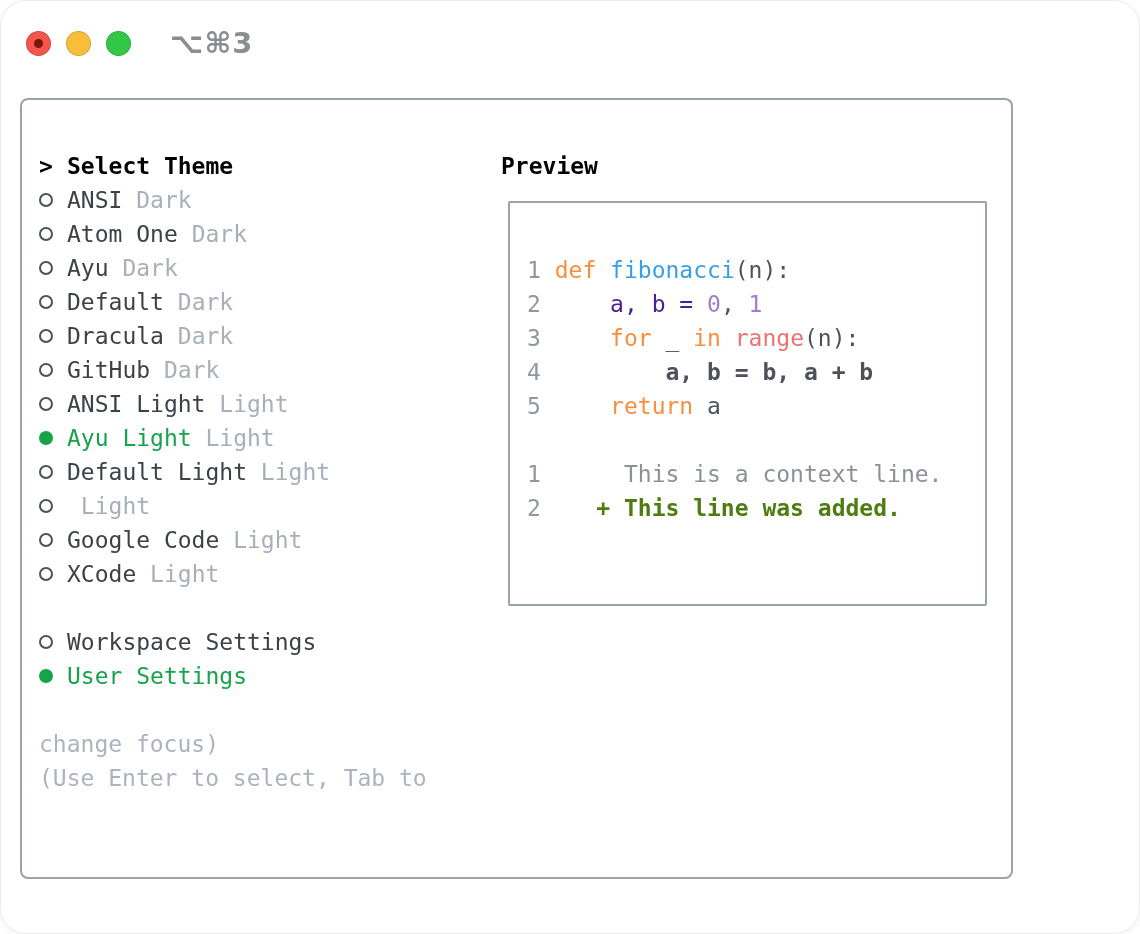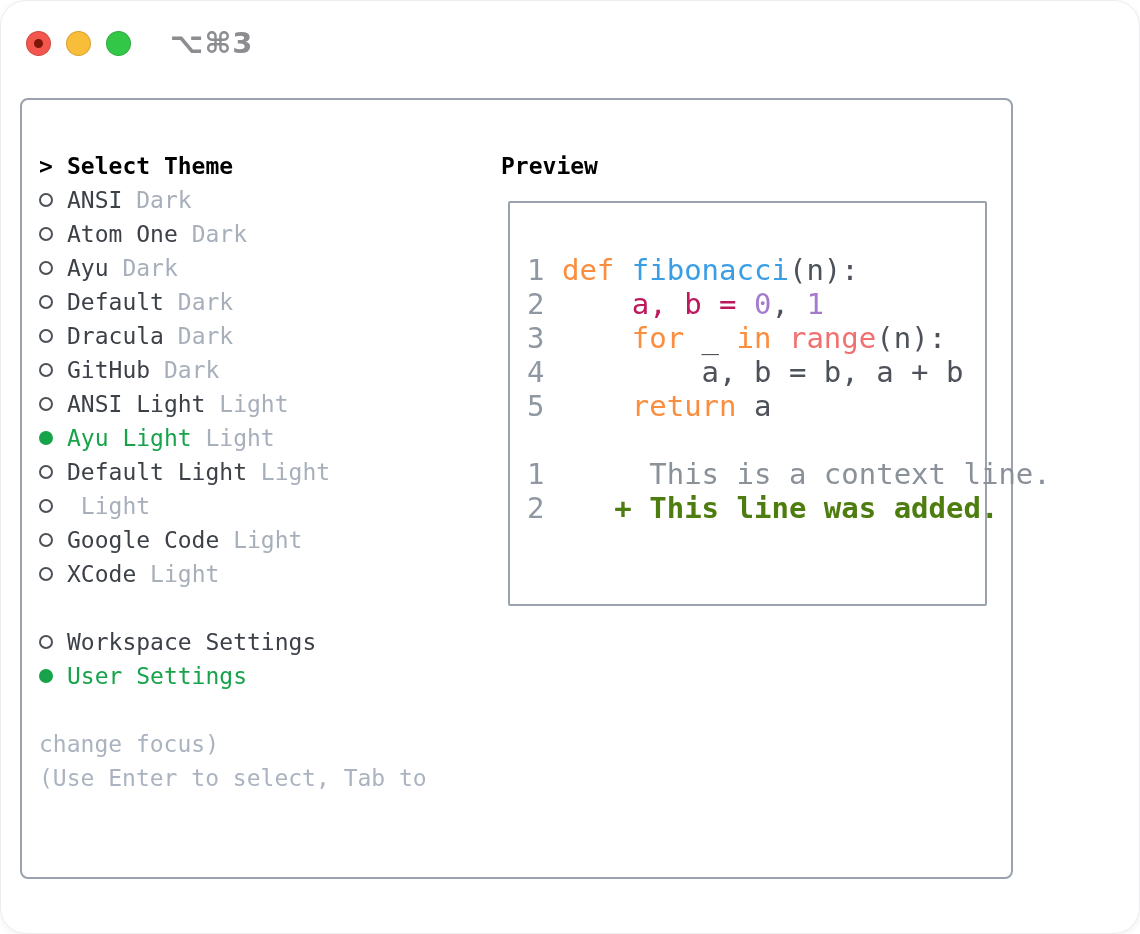--- a/index.html
+++ b/index.html
@@ -38,21 +38,21 @@
   .row.selected .item-name{color:var(--accent-green)}
   .item-variant{color:var(--variant-fg);margin-left:13.85px}
   .blank-row{height:34px}
   .hint{color:var(--hint-fg);font-size:23px;line-height:34px}
   
   .preview-title{position:absolute;left:479px;top:49px;height:34px;line-height:34px;
                  font-size:23px;font-weight:700;color:#000}
   .preview-box{position:absolute;left:486px;top:101px;width:479px;height:405px;
                border:2px solid var(--border);border-radius:2px;background:#fff}
   .code{position:absolute;left:17px;top:50px}
-  .code-line{height:34px;line-height:34px;font-size:29px;white-space:pre}
+  .code-line{height:34px;line-height:34px;font-size:23px;white-space:pre}
 </style>
 </head>
 <body>
 
 <div class="window">
 
   <div class="titlebar">
     <span class="traffic red">
         <span class="dot"></span>
       </span>
@@ -179,23 +179,23 @@
         <div>change focus)</div>
         <div>(Use Enter to select, Tab to</div>
       </div>
     </div>
 
     <div class="preview-title">Preview</div>
 
     <div class="preview-box">
       <div class="code" id="code-block">
           <div class="code-line"><span style="color: rgb(143, 152, 162);">1 </span><span style="color: rgb(250, 141, 62);">def</span><span style="color: rgb(77, 82, 90);"> </span><span style="color: rgb(57, 158, 230);">fibonacci</span><span style="color: rgb(77, 82, 90);">(n):</span></div>
-          <div class="code-line"><span style="color: rgb(143, 152, 162);">2 </span><span style="color: #be185d;">    a, b = </span><span style="color: rgb(163, 122, 204);">0</span><span style="color: rgb(77, 82, 90);">, </span><span style="color: rgb(163, 122, 204);">1</span></div>
+          <div class="code-line"><span style="color: rgb(143, 152, 162);">2 </span><span style="color: #4c1d95;">    a, b = </span><span style="color: rgb(163, 122, 204);">0</span><span style="color: rgb(77, 82, 90);">, </span><span style="color: rgb(163, 122, 204);">1</span></div>
           <div class="code-line"><span style="color: rgb(143, 152, 162);">3 </span><span style="color: rgb(77, 82, 90);">    </span><span style="color: rgb(250, 141, 62);">for</span><span style="color: rgb(77, 82, 90);"> _ </span><span style="color: rgb(250, 141, 62);">in</span><span style="color: rgb(77, 82, 90);"> </span><span style="color: rgb(240, 113, 113);">range</span><span style="color: rgb(77, 82, 90);">(n):</span></div>
-          <div class="code-line"><span style="color: rgb(143, 152, 162);">4 </span><span style="color: rgb(77, 82, 90);">        a, b = b, a + b</span></div>
+          <div class="code-line"><span style="color: rgb(143, 152, 162);">4 </span><span style="color: rgb(77, 82, 90); font-weight: bold;">        a, b = b, a + b</span></div>
           <div class="code-line"><span style="color: rgb(143, 152, 162);">5 </span><span style="color: rgb(77, 82, 90);">    </span><span style="color: rgb(250, 141, 62);">return</span><span style="color: rgb(77, 82, 90);"> a</span></div>
           <div class="code-line"></div>
           <div class="code-line"><span style="color: rgb(143, 152, 162);">1</span><span style="color: rgb(138, 145, 153); text-align: center;">      This is a context line.</span></div>
           <div class="code-line"><span style="color: rgb(143, 152, 162);">2</span><span style="color: rgb(77, 82, 90);">    </span><span style="color: #4d7c0f; font-weight: bold;">+ This line was added.</span></div>
         </div>
     </div>
 
   </div>
 </div>
 

